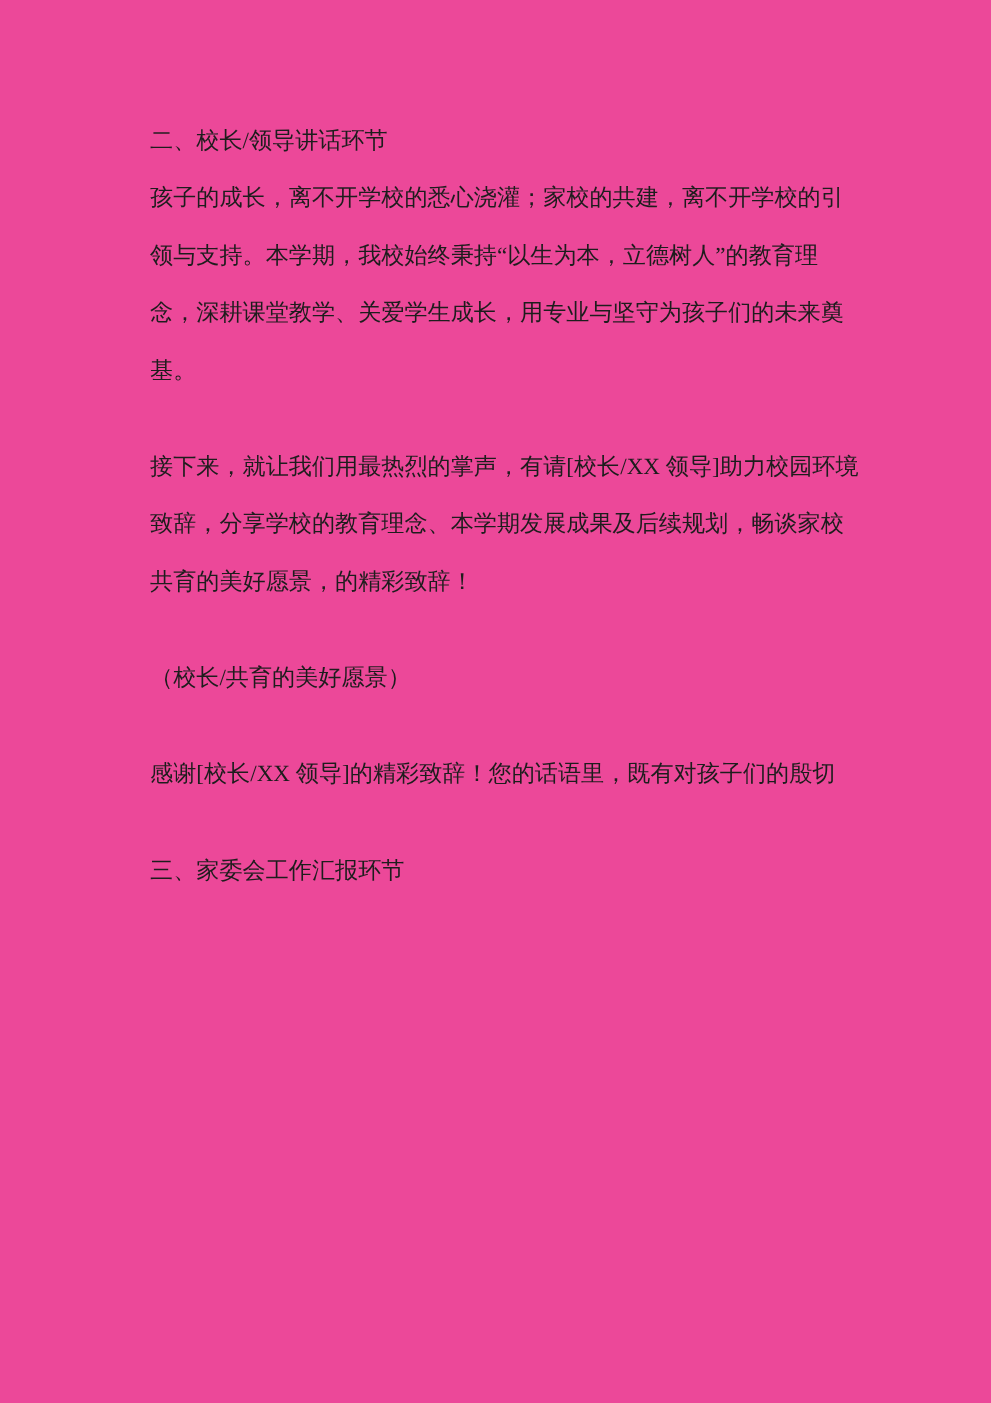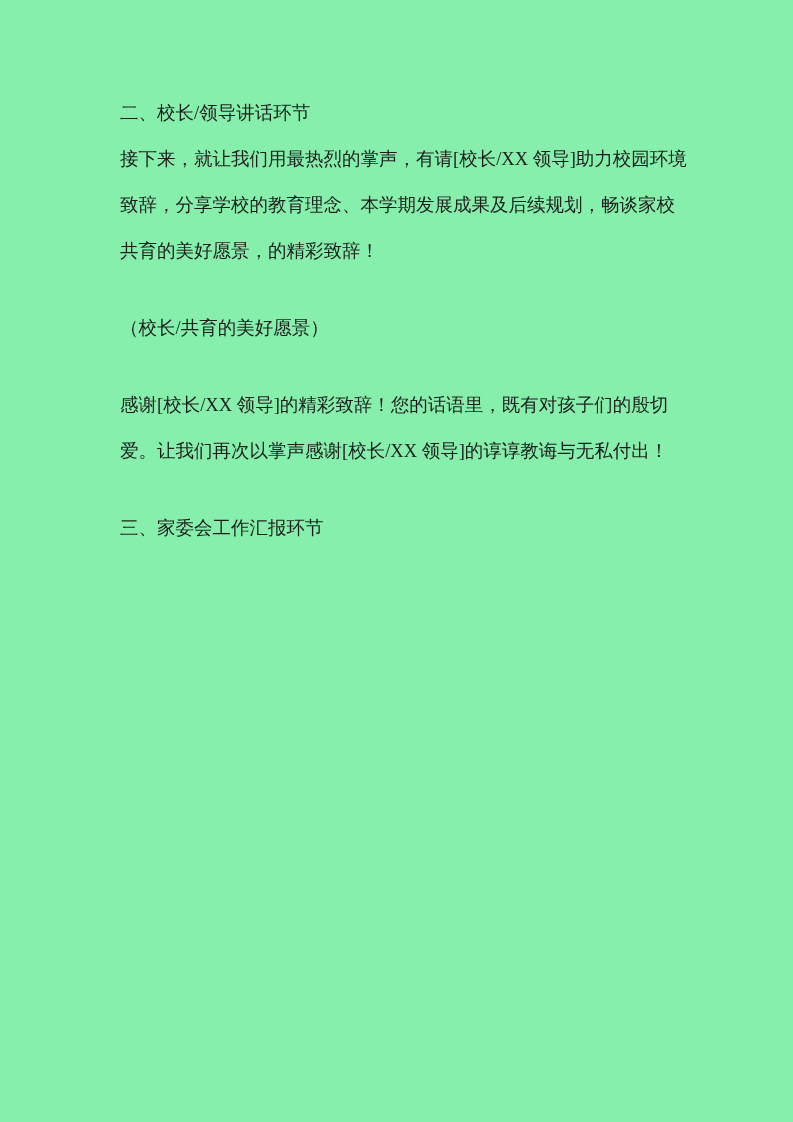--- a/index.html
+++ b/index.html
@@ -9,21 +9,21 @@
   }
   body {
     width: 793px;
     height: 1122px;
     overflow: hidden;
   }
   .page {
     position: relative;
     width: 793px;
     height: 1122px;
-    background: #86efac;
+    background: #ec4899;
     box-sizing: border-box;
     padding: 90px 115px 0 120px;
     font-family: "Liberation Serif", "DejaVu Serif", serif;
     font-size: 18.5px;
     color: #1d1d1d;
   }
   .heading {
     margin: 0;
     line-height: 46px;
     font-weight: normal;
@@ -39,32 +39,37 @@
     text-align: left;
   }
 </style>
 </head>
 <body>
 
 <div class="page">
 
   <div class="heading">二、校长/领导讲话环节</div>
 
+  <div class="para">
+    <span class="line">孩子的成长，离不开学校的悉心浇灌；家校的共建，离不开学校的引</span>
+    <span class="line">领与支持。本学期，我校始终秉持“以生为本，立德树人”的教育理</span>
+    <span class="line">念，深耕课堂教学、关爱学生成长，用专业与坚守为孩子们的未来奠</span>
+    <span class="line">基。</span>
+  </div>
 
   <div class="para">
     <span class="line">接下来，就让我们用最热烈的掌声，有请[校长/XX 领导]助力校园环境</span>
     <span class="line">致辞，分享学校的教育理念、本学期发展成果及后续规划，畅谈家校</span>
     <span class="line">共育的美好愿景，的精彩致辞！</span>
   </div>
 
   <div class="para">
     <span class="line">（校长/共育的美好愿景）</span>
   </div>
 
   <div class="para">
     <span class="line">感谢[校长/XX 领导]的精彩致辞！您的话语里，既有对孩子们的殷切</span>
-    <span class="line">爱。让我们再次以掌声感谢[校长/XX 领导]的谆谆教诲与无私付出！</span>
   </div>
 
   <div class="heading">三、家委会工作汇报环节</div>
 
 
 </div>
 
 </body></html>

